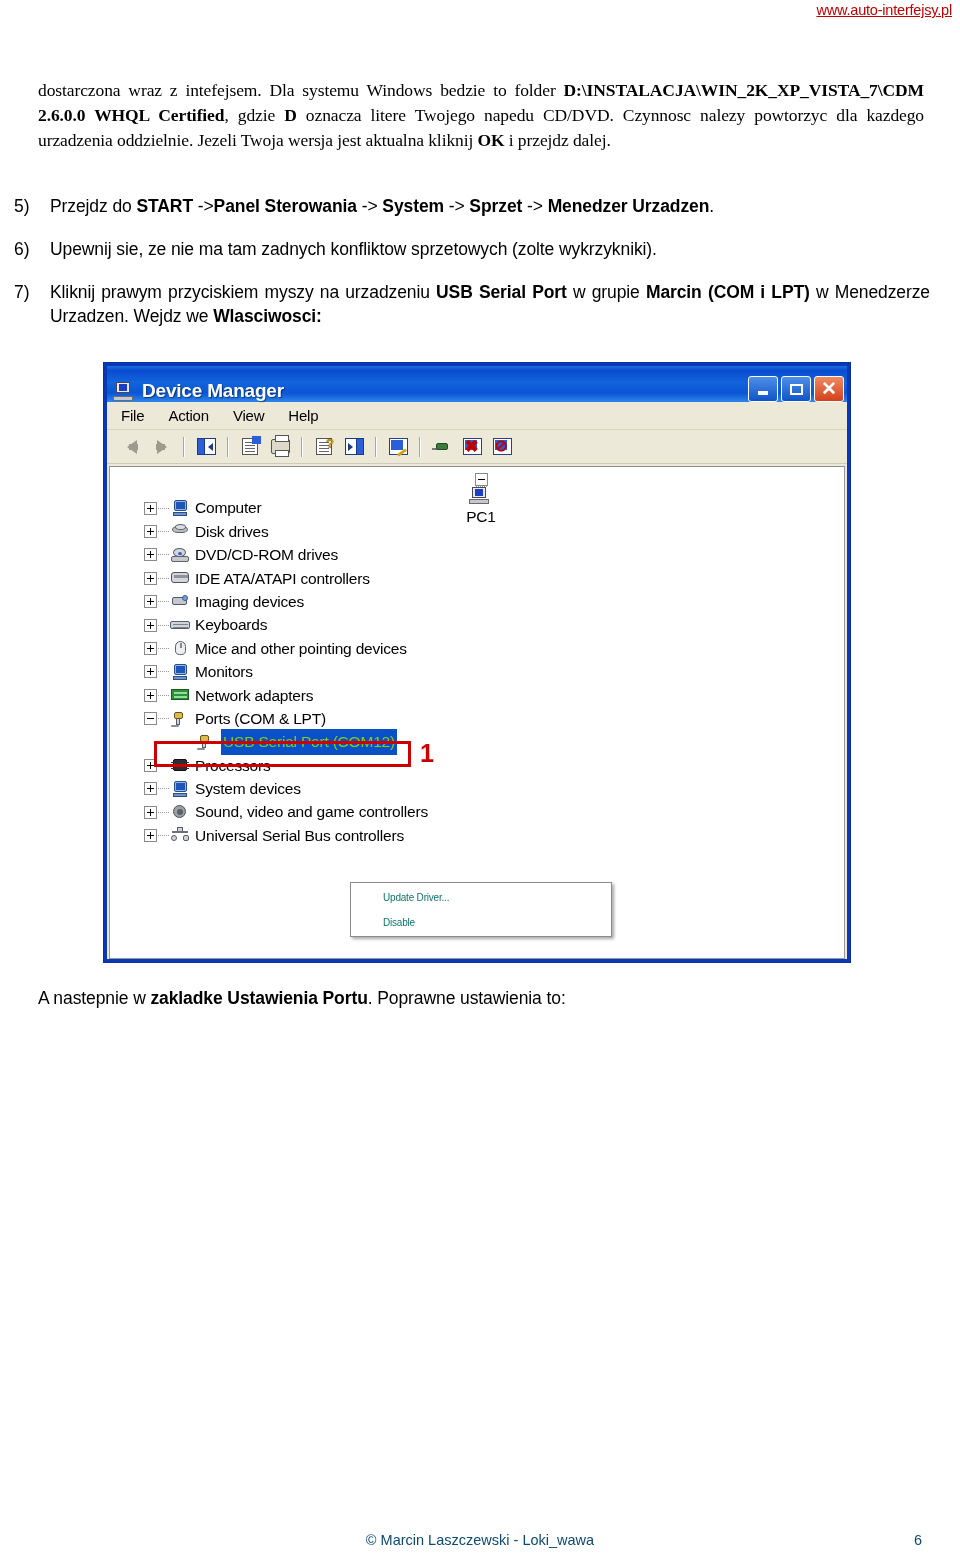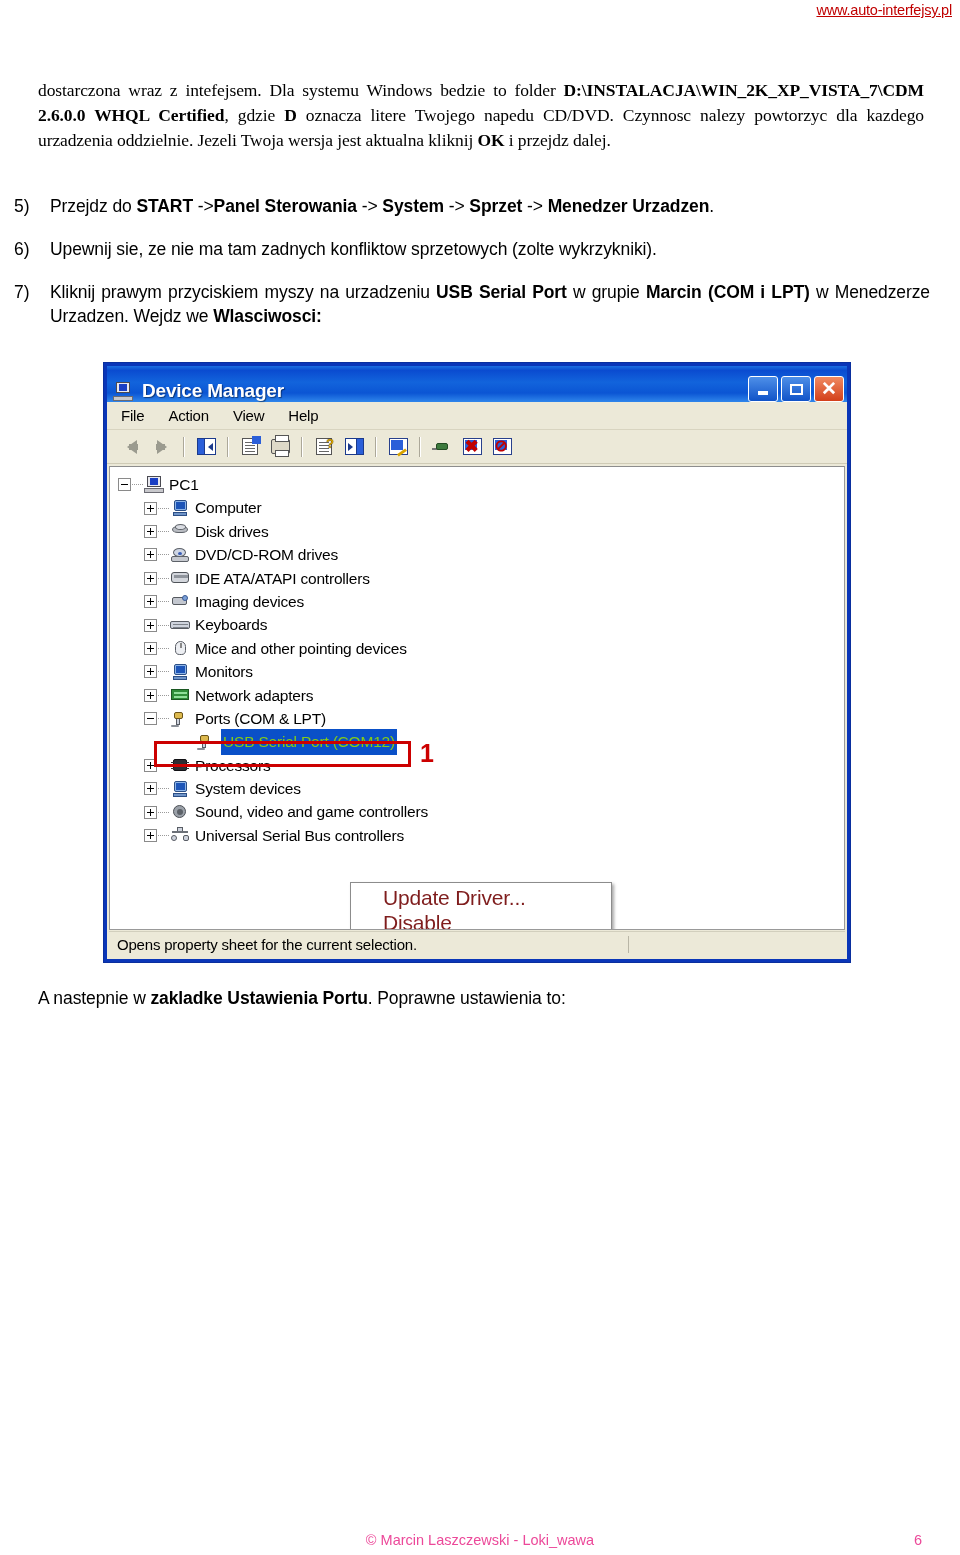--- a/index.html
+++ b/index.html
@@ -198,21 +198,21 @@
     overflow: hidden;
   }
   .tree {
     padding: 6px 0 0 8px;
     font-size: 15.5px;
     line-height: 23.4px;
     color: #000;
     letter-spacing: -0.2px;
   }
   .node { display: flex; align-items: center; height: 23.4px; position: relative; }
-  .node.lvl1 { padding-left: 0px; }
+  .node.lvl1 { padding-left: 0px; flex-direction: column; }
   .node.lvl2 { padding-left: 26px; }
   .node.lvl3 { padding-left: 52px; }
   .pm {
     width: 13px; height: 13px; border: 1px solid #8a8a8a; background: #fff;
     display: flex; align-items: center; justify-content: center;
     font-size: 12px; line-height: 1; font-family: "Liberation Sans", sans-serif;
     color: #000; flex: 0 0 auto; position: relative;
   }
   .pm::before { content: ''; position:absolute; width:7px; height:1px; background:#000; }
   .pm.plus::after { content:''; position:absolute; width:1px; height:7px; background:#000; }
@@ -286,23 +286,23 @@
     background: #ffffff;
     border: 1px solid #8c8c8c;
     box-shadow: 2px 2px 3px rgba(0,0,0,0.35);
     z-index: 30;
     padding: 2px 0 1px 0;
   }
   .ctxmenu .ci {
     height: 25px;
     display: flex; align-items: center;
     padding-left: 32px;
-    font-size: 21px;
+    font-size: 10px;
     letter-spacing: -0.2px;
-    color: #7f1d1d;
+    color: #0f766e;
   }
 
   
   .statusbar {
     height: 26px;
     background: #ece9d8;
     border-top: 1px solid #d2cfbd;
     display: flex;
     align-items: center;
     flex: 0 0 auto;
@@ -328,21 +328,21 @@
   }
   .closing b { font-weight: bold; }
 
   
   .footer {
     position: absolute;
     left: 0; right: 0;
     top: 1532px;
     height: 22px;
     font-size: 14.5px;
-    color: #ec4899;
+    color: #0c4a6e;
   }
   .footer .fc {
     position: absolute; left: 0; right: 0; text-align: center;
   }
   .footer .fp { position: absolute; right: 38px; top: 0; }
 </style>
 </head>
 <body>
 
 <div class="site-url">www.auto-interfejsy.pl</div>
@@ -631,25 +631,20 @@
       <div class="ann-box" style="left:44px; top:274px; width:257px; height:26px;"></div>
       <div class="ann-num" style="left:310px; top:274px;">1</div>
 
       <div class="ctxmenu" id="ctxmenu">
           <div class="ci">Update Driver...</div>
           <div class="ci">Disable</div>
         </div>
 
     </div>
 
-    <div class="statusbar">
-      <span class="sp p1">Opens property sheet for the current selection.</span>
-      <span class="sp p2"></span>
-      <span class="sp p3"></span>
-    </div>
 
   </div>
 </div>
 
 <div class="closing">
   <span>A nastepnie w </span><b>zakladke Ustawienia Portu</b><span>. Poprawne ustawienia to:</span>
 </div>
 
 <div class="footer">
   <span class="fc">© Marcin Laszczewski - Loki_wawa</span>

